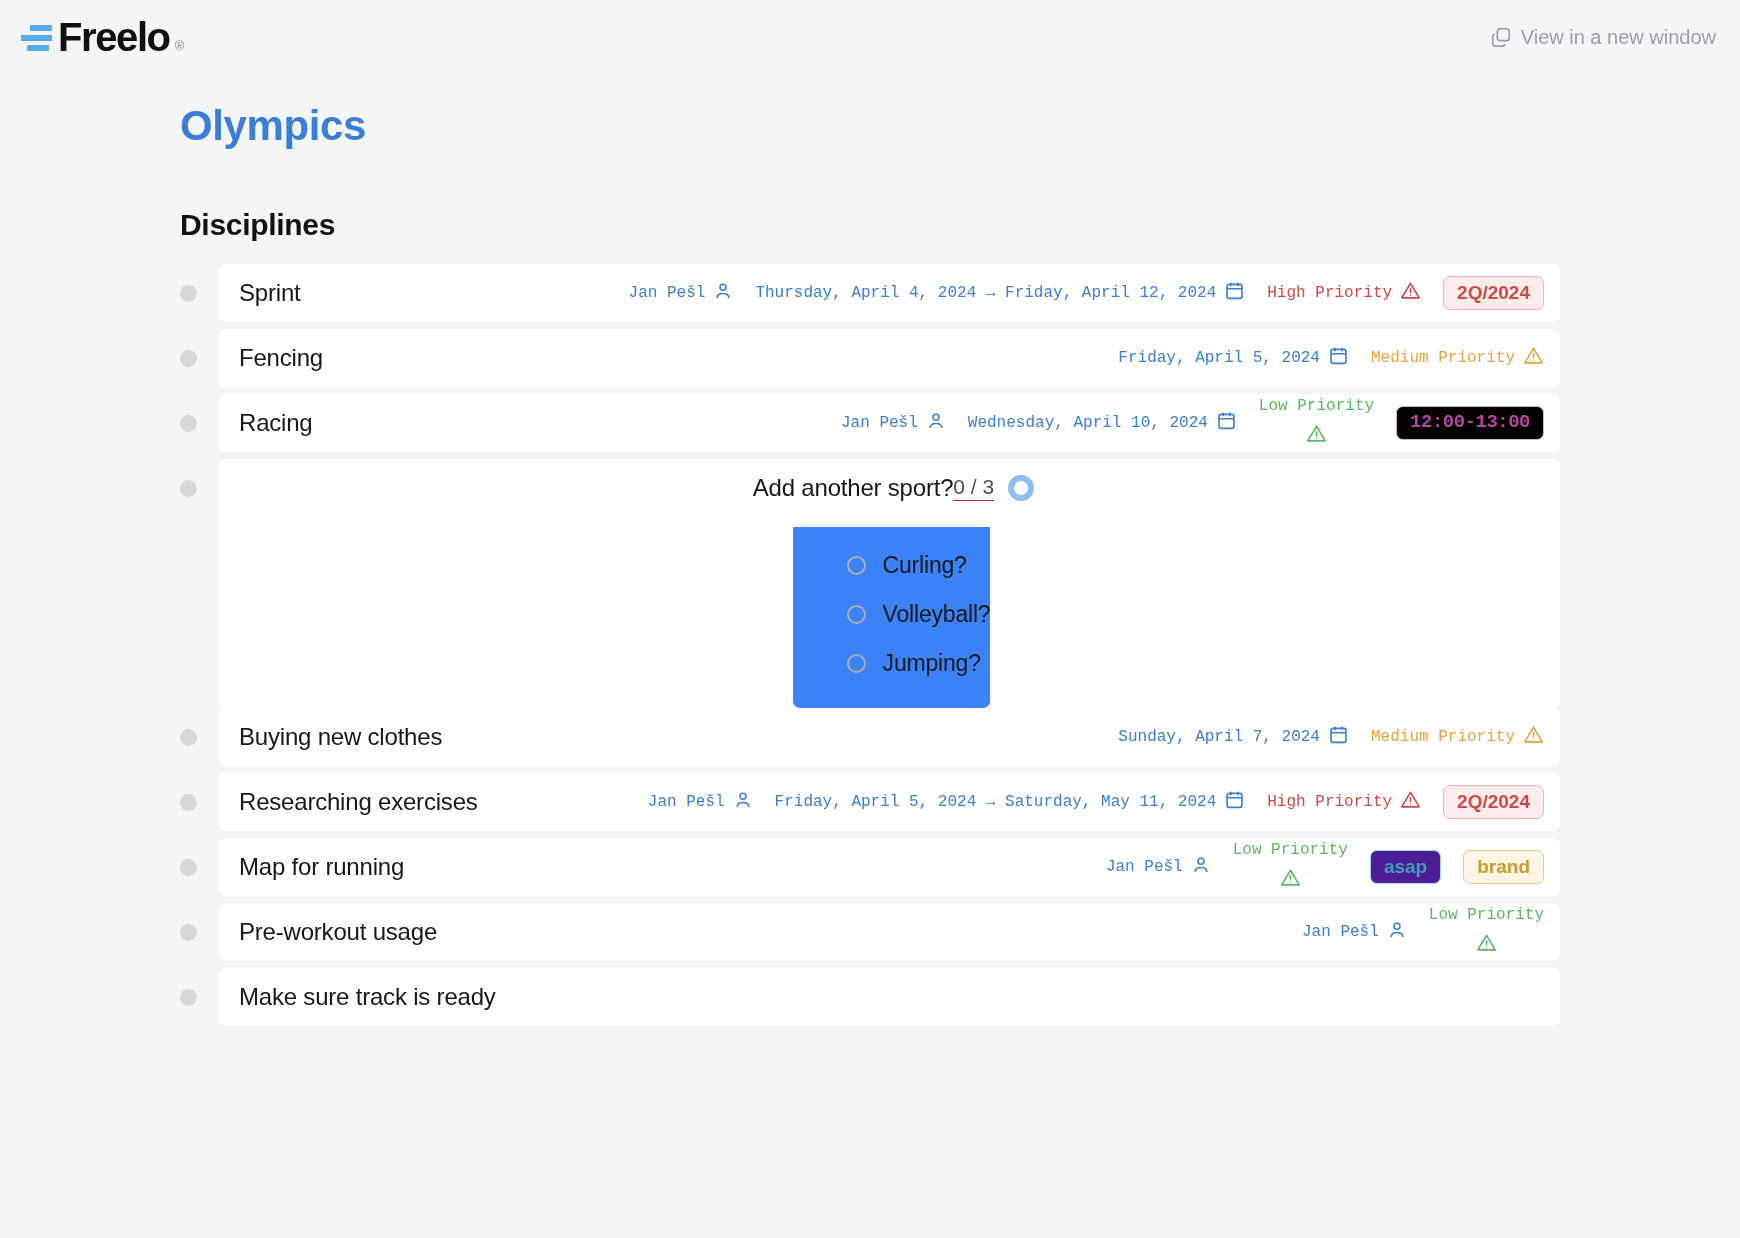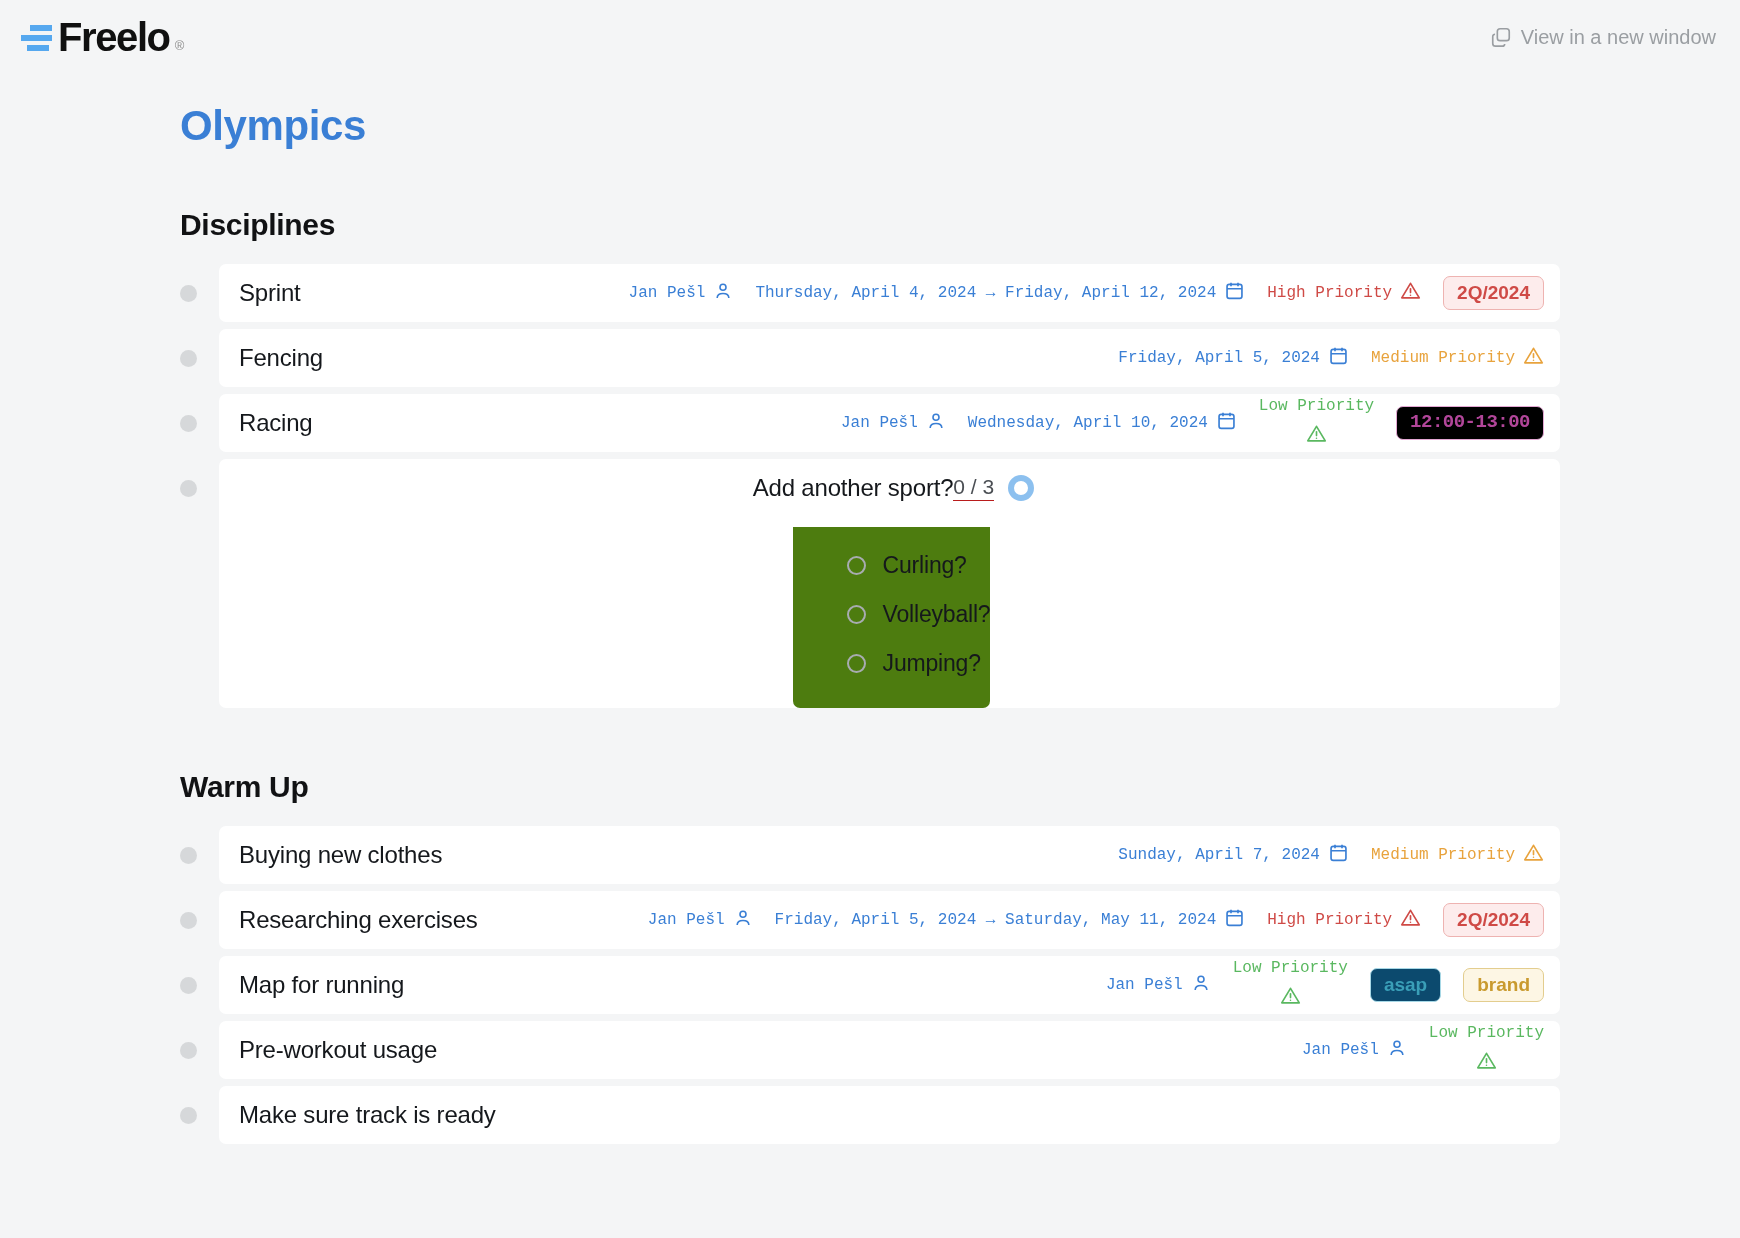--- a/index.html
+++ b/index.html
@@ -175,21 +175,21 @@
   .tag {
     font-size: 19px;
     font-weight: 700;
     border-radius: 7px;
     padding: 4px 13px 5px;
     line-height: 1.25;
     cursor: pointer;
   }
   .tag-asap {
     color: #3a9fb8;
-    background: #0c4a6e;
+    background: #4c1d95;
     border: 1px solid #a7d8e6;
   }
   .tag-brand {
     color: #c99a2e;
     background: #fdf6e4;
     border: 1px solid #e3cd8e;
   }
 
   
   .progress {
@@ -219,21 +219,21 @@
     display: flex;
     flex-direction: column;
   }
   .checklist-head {
     min-height: 58px;
     display: flex;
     align-items: center;
     padding: 0 16px 0 20px;
   }
   .checklist-body {
-    background: #4d7c0f;
+    background: #3b82f6;
     padding: 14px 0 20px 0;
     border-radius: 0 0 7px 7px;
   }
   .subtask {
     display: flex;
     align-items: center;
     gap: 17px;
     padding: 11px 0 11px 54px;
     cursor: pointer;
   }
@@ -411,21 +411,20 @@
           </div>
           <div class="subtask">
             <span class="subtask-box"></span>
             <span class="subtask-label">Jumping?</span>
           </div>
         </div>
       </div>
     </div>
   </div>
 
-  <div class="section-title section-warmup">Warm Up</div>
 
   <div class="task-list">
 
     <div class="task-wrap">
       <span class="bullet"></span>
       <div class="task-card">
         <span class="task-name">Buying new clothes</span>
         <div class="task-meta">
           <span class="meta-item due">
             <span>Sunday, April 7, 2024</span>

